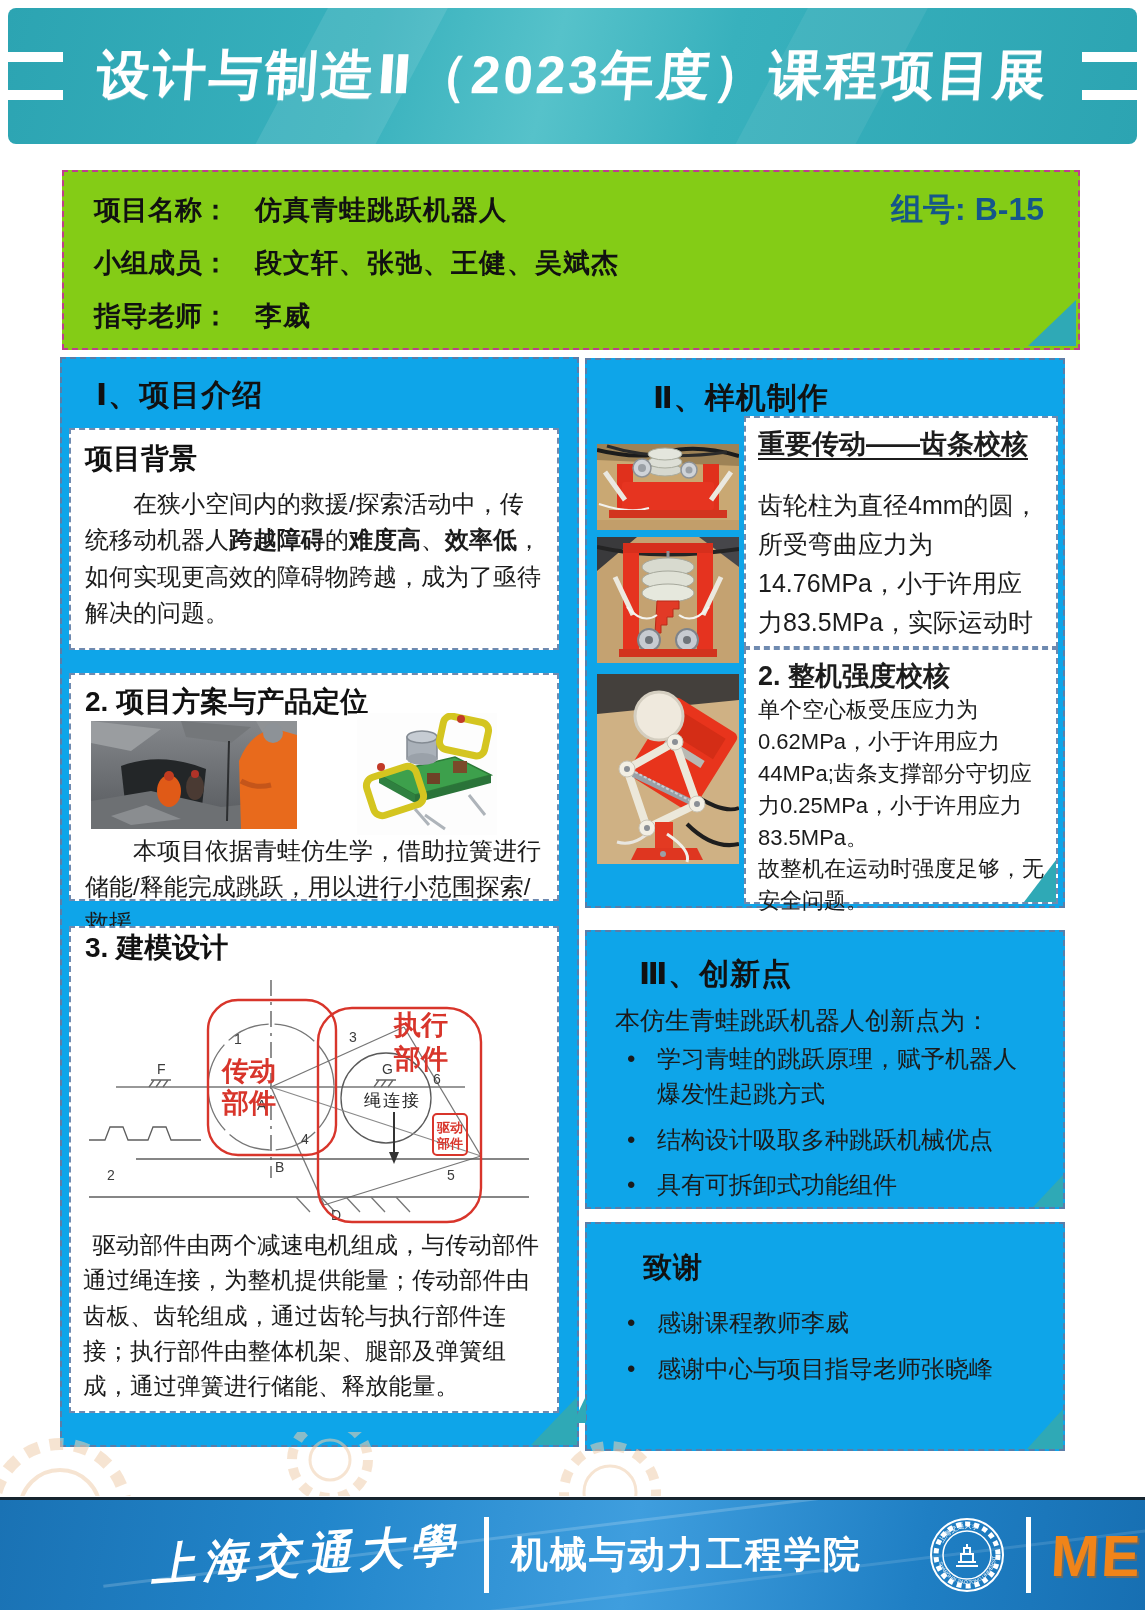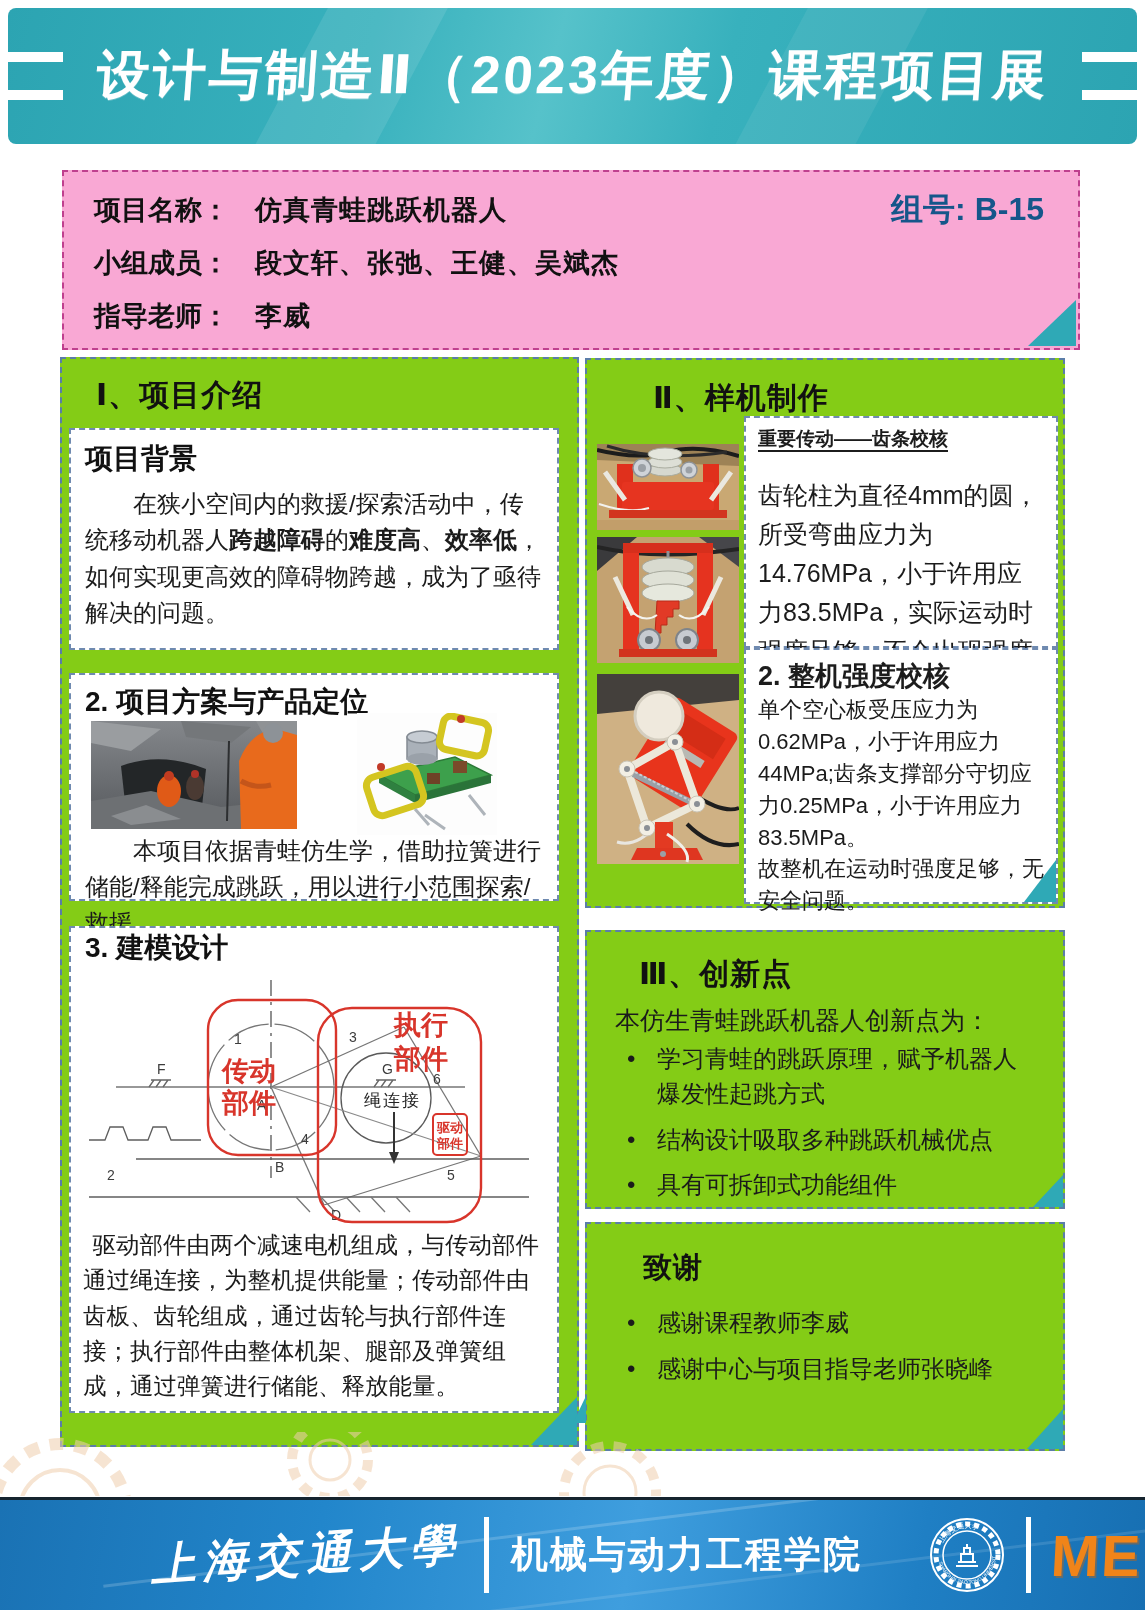--- a/index.html
+++ b/index.html
@@ -11,44 +11,44 @@
     background:linear-gradient(105deg,#2ca4b2 0%,#38b1bd 32%,#56c2ca 48%,#38b1bd 63%,#2ca4b2 100%);
     display:flex;align-items:center;justify-content:center;gap:34px;}
   .header-streak{position:absolute;top:-20px;width:120px;height:190px;background:#ffffff;opacity:.10;
     transform:skewX(-28deg);pointer-events:none;}
   .header-title{font-size:53px;font-weight:900;color:#ffffff;letter-spacing:3px;
     transform:skewX(-4deg);text-shadow:0 1px 0 rgba(255,255,255,.25);white-space:nowrap;z-index:2;}
   .eqbar{width:72px;height:28px;border-top:10px solid #fff;border-bottom:10px solid #fff;z-index:2;}
 
   
   .info-box{position:absolute;left:62px;top:170px;width:1014px;height:176px;
-    border:2px dashed #bf3f8e;background:#f9a8d4;}
+    border:2px dashed #bf3f8e;background:#84cc16;}
   .info-rows{position:absolute;left:30px;top:20px;}
   .info-row{display:flex;align-items:baseline;margin-bottom:17px;}
   .info-label{font-size:27px;font-weight:800;color:#111;}
   .info-value{font-size:27px;font-weight:800;color:#111;margin-left:26px;letter-spacing:1px;}
   .group-no{position:absolute;right:34px;top:16px;font-size:32px;font-weight:800;color:#15568a;}
 
   
-  .col{position:absolute;background:#84cc16;border:2px dashed #5b7da8;}
+  .col{position:absolute;background:#0ea5e9;border:2px dashed #5b7da8;}
   .inner-box{position:absolute;background:#fff;border:2px dashed #6f8ab0;}
   .sec-title{position:absolute;font-size:30px;font-weight:800;color:#111;letter-spacing:1px;}
   .tri{position:absolute;background:#2fa9b6;clip-path:polygon(100% 0,100% 100%,0 100%);}
   .seg-b{font-weight:800;}
 
   
   .box1-head,.box2-head,.box3-head{font-size:28px;font-weight:800;color:#111;}
   .box1-para{font-size:24px;line-height:1.52;text-indent:2em;margin-top:8px;color:#1b1b1b;}
   .box2-para{position:absolute;left:14px;right:12px;top:158px;font-size:24px;line-height:1.5;
     text-indent:2em;color:#1b1b1b;}
   .box3-para{position:absolute;left:12px;right:10px;top:300px;font-size:23.5px;line-height:1.5;
     text-indent:.4em;color:#1b1b1b;}
 
   
-  .rack-head{font-size:19px;font-weight:800;text-decoration:underline;text-decoration-thickness:2px;text-underline-offset:5px;}
+  .rack-head{font-size:27px;font-weight:800;text-decoration:underline;text-decoration-thickness:2px;text-underline-offset:5px;}
   .rack-body{font-size:25px;line-height:1.56;margin-top:24px;color:#1b1b1b;}
   .str-head{font-size:27px;font-weight:800;}
   .str-body{font-size:22px;line-height:1.45;color:#1b1b1b;}
   .innov-intro{position:absolute;left:28px;top:72px;font-size:25px;color:#1b1b1b;}
   ul.blist{position:absolute;margin:0;padding:0;list-style:none;}
   ul.blist li{position:relative;padding-left:40px;font-size:24px;line-height:1.45;margin-bottom:11px;color:#1b1b1b;}
   ul.blist li:before{content:"•";position:absolute;left:10px;top:0;}
 
   .photo{position:absolute;overflow:hidden;}
   .photo svg{display:block;}

